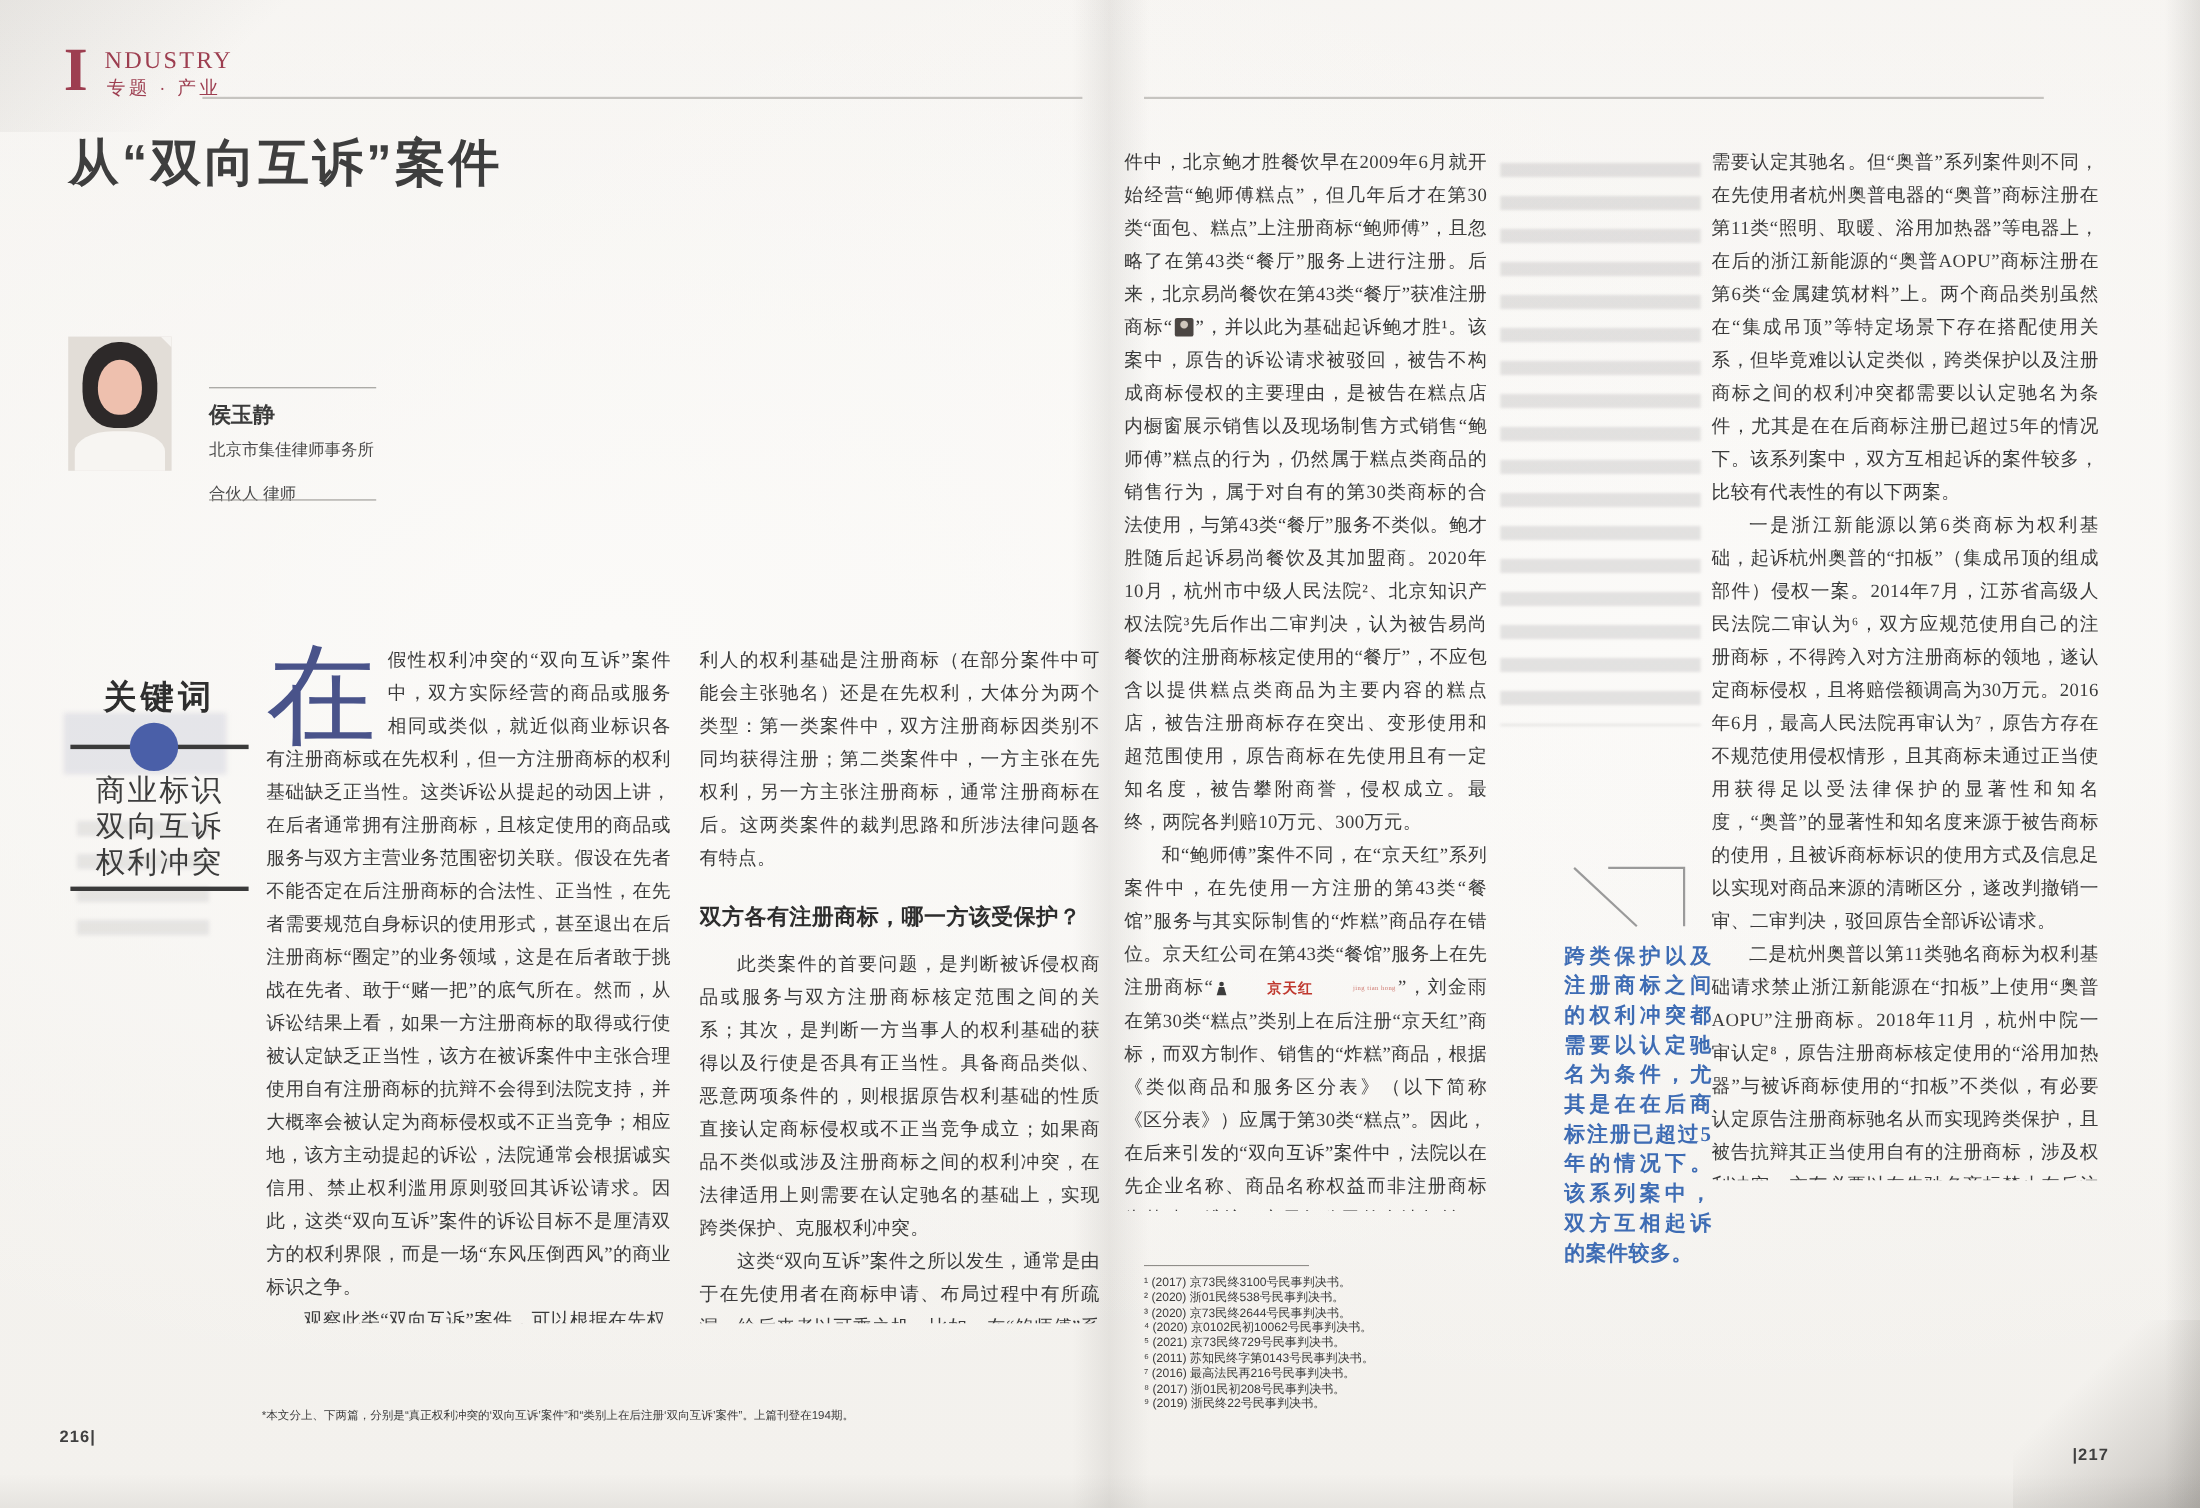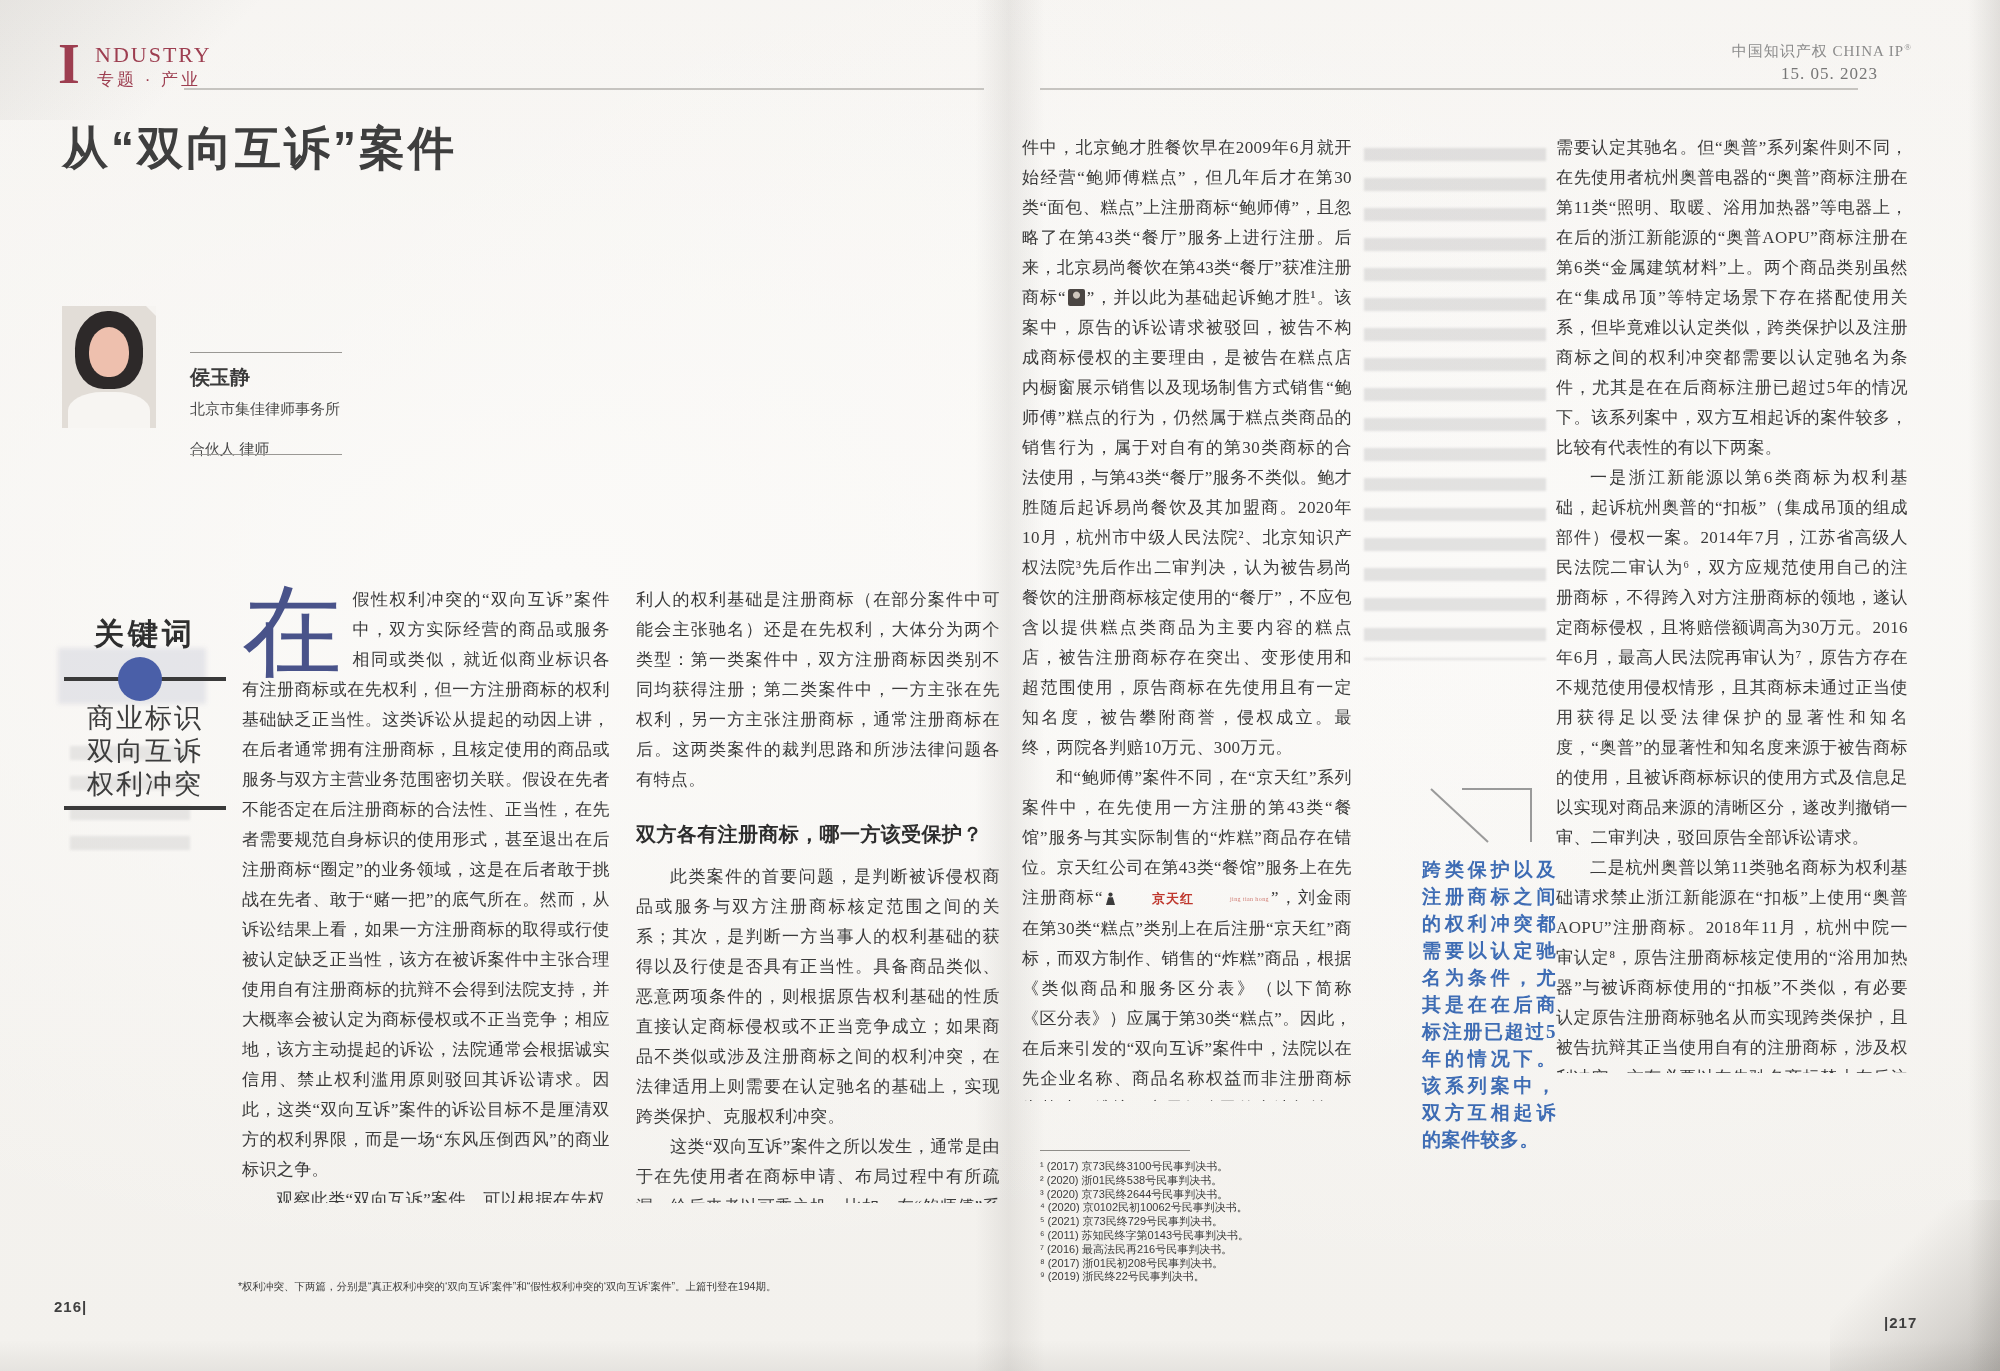--- a/index.html
+++ b/index.html
@@ -133,24 +133,20 @@
   <div class="shade" id="edge-b"></div>
   <div class="ghost" id="ghost-mid"></div>
   <div class="ghost" id="ghost-kw"></div>
   <div class="ghost" id="ghost-top"></div>
 
   <div class="hdr-initial">I</div>
   <div class="hdr-rest">NDUSTRY</div>
   <div class="hdr-cn">专题 · 产业</div>
   <div class="rule" id="rule-left"></div>
   <div class="rule" id="rule-right"></div>
-  <div id="mag-block">
-    <span>中国知识产权 CHINA IP</span><span class="reg">®</span>
-    <div id="mag-date">15. 05. 2023</div>
-  </div>
 
   <div class="title-line" id="title1">从“双向互诉”案件</div>
 
   <div id="photo">
     <div class="hair"></div>
     <div class="face"></div>
     <div class="shirt"></div>
     <div class="notch"></div>
   </div>
   <div class="auth-rule" id="auth-rule-top"></div>
@@ -217,18 +213,18 @@
     <div>¹ (2017) 京73民终3100号民事判决书。</div>
     <div>² (2020) 浙01民终538号民事判决书。</div>
     <div>³ (2020) 京73民终2644号民事判决书。</div>
     <div>⁴ (2020) 京0102民初10062号民事判决书。</div>
     <div>⁵ (2021) 京73民终729号民事判决书。</div>
     <div>⁶ (2011) 苏知民终字第0143号民事判决书。</div>
     <div>⁷ (2016) 最高法民再216号民事判决书。</div>
     <div>⁸ (2017) 浙01民初208号民事判决书。</div>
     <div>⁹ (2019) 浙民终22号民事判决书。</div>
   </div>
-  <div id="fn-left">*权利冲突、下两篇，分别是“真正权利冲突的‘双向互诉’案件”和“假性权利冲突的‘双向互诉’案件”。上篇刊登在194期。</div>
+  <div id="fn-left">*本文分上、下两篇，分别是“真正权利冲突的‘双向互诉’案件”和“类别上在后注册‘双向互诉’案件”。上篇刊登在194期。</div>
 
   <div class="pageno" id="pageno-l">216|</div>
   <div class="pageno" id="pageno-r">|217</div>
 
 </div>
 
 </body></html>

